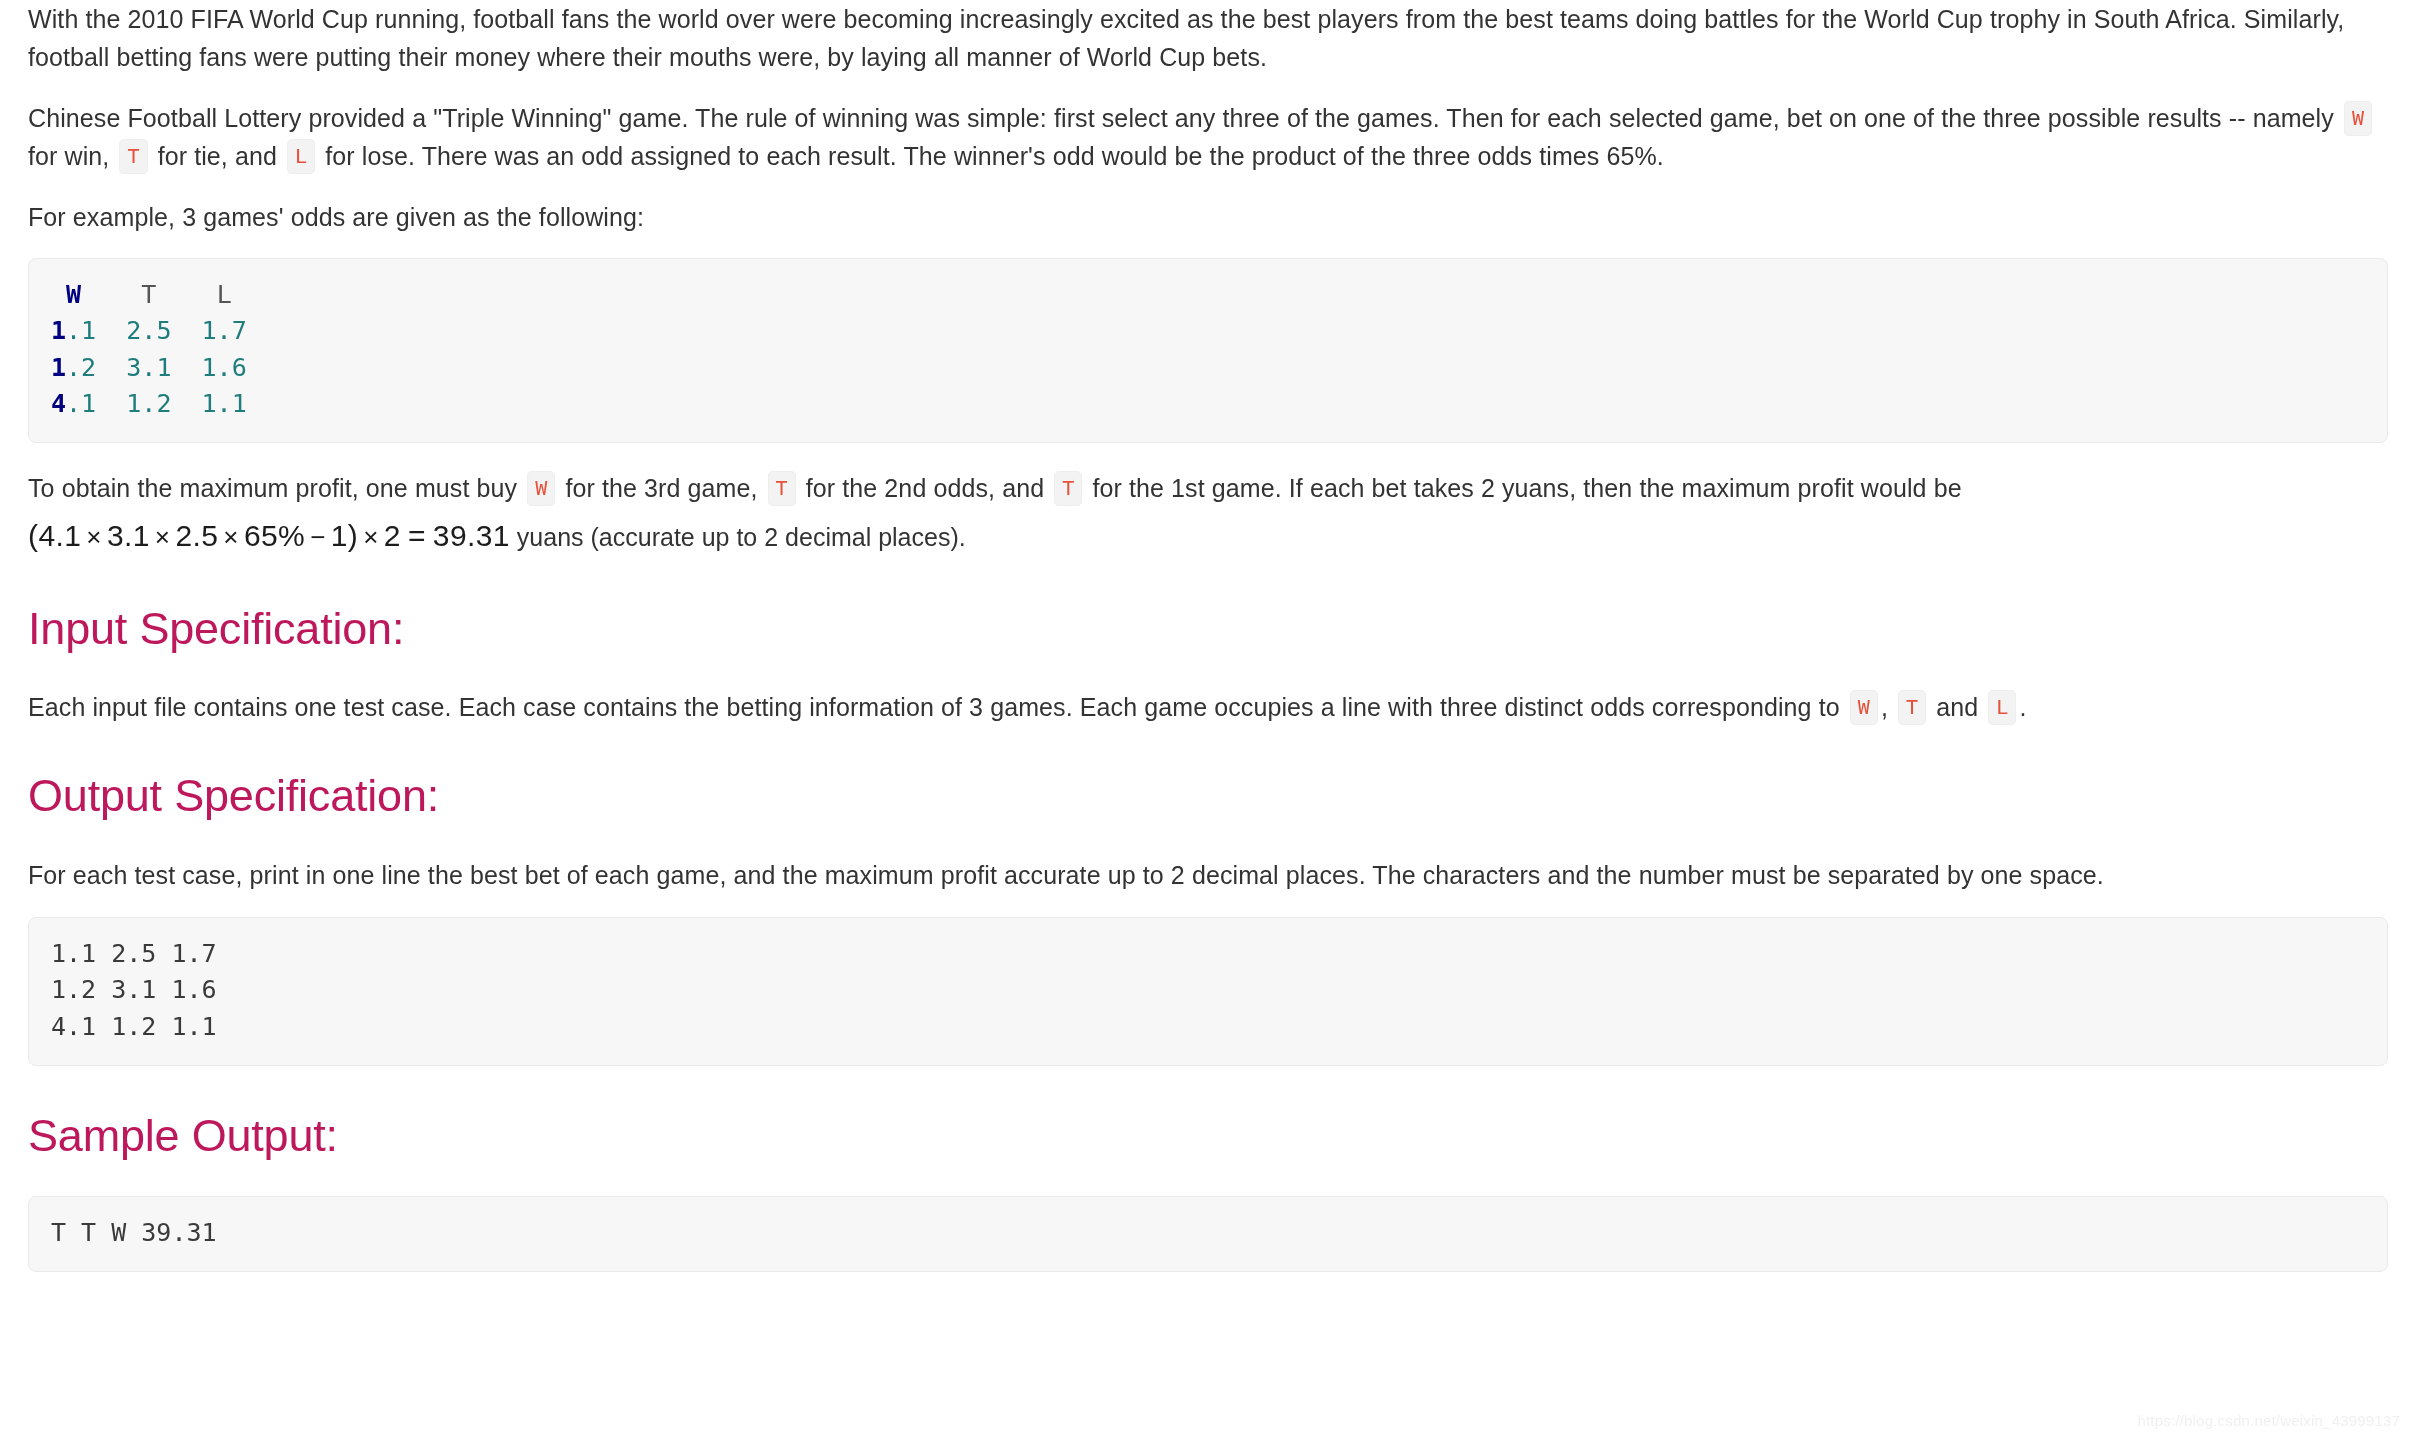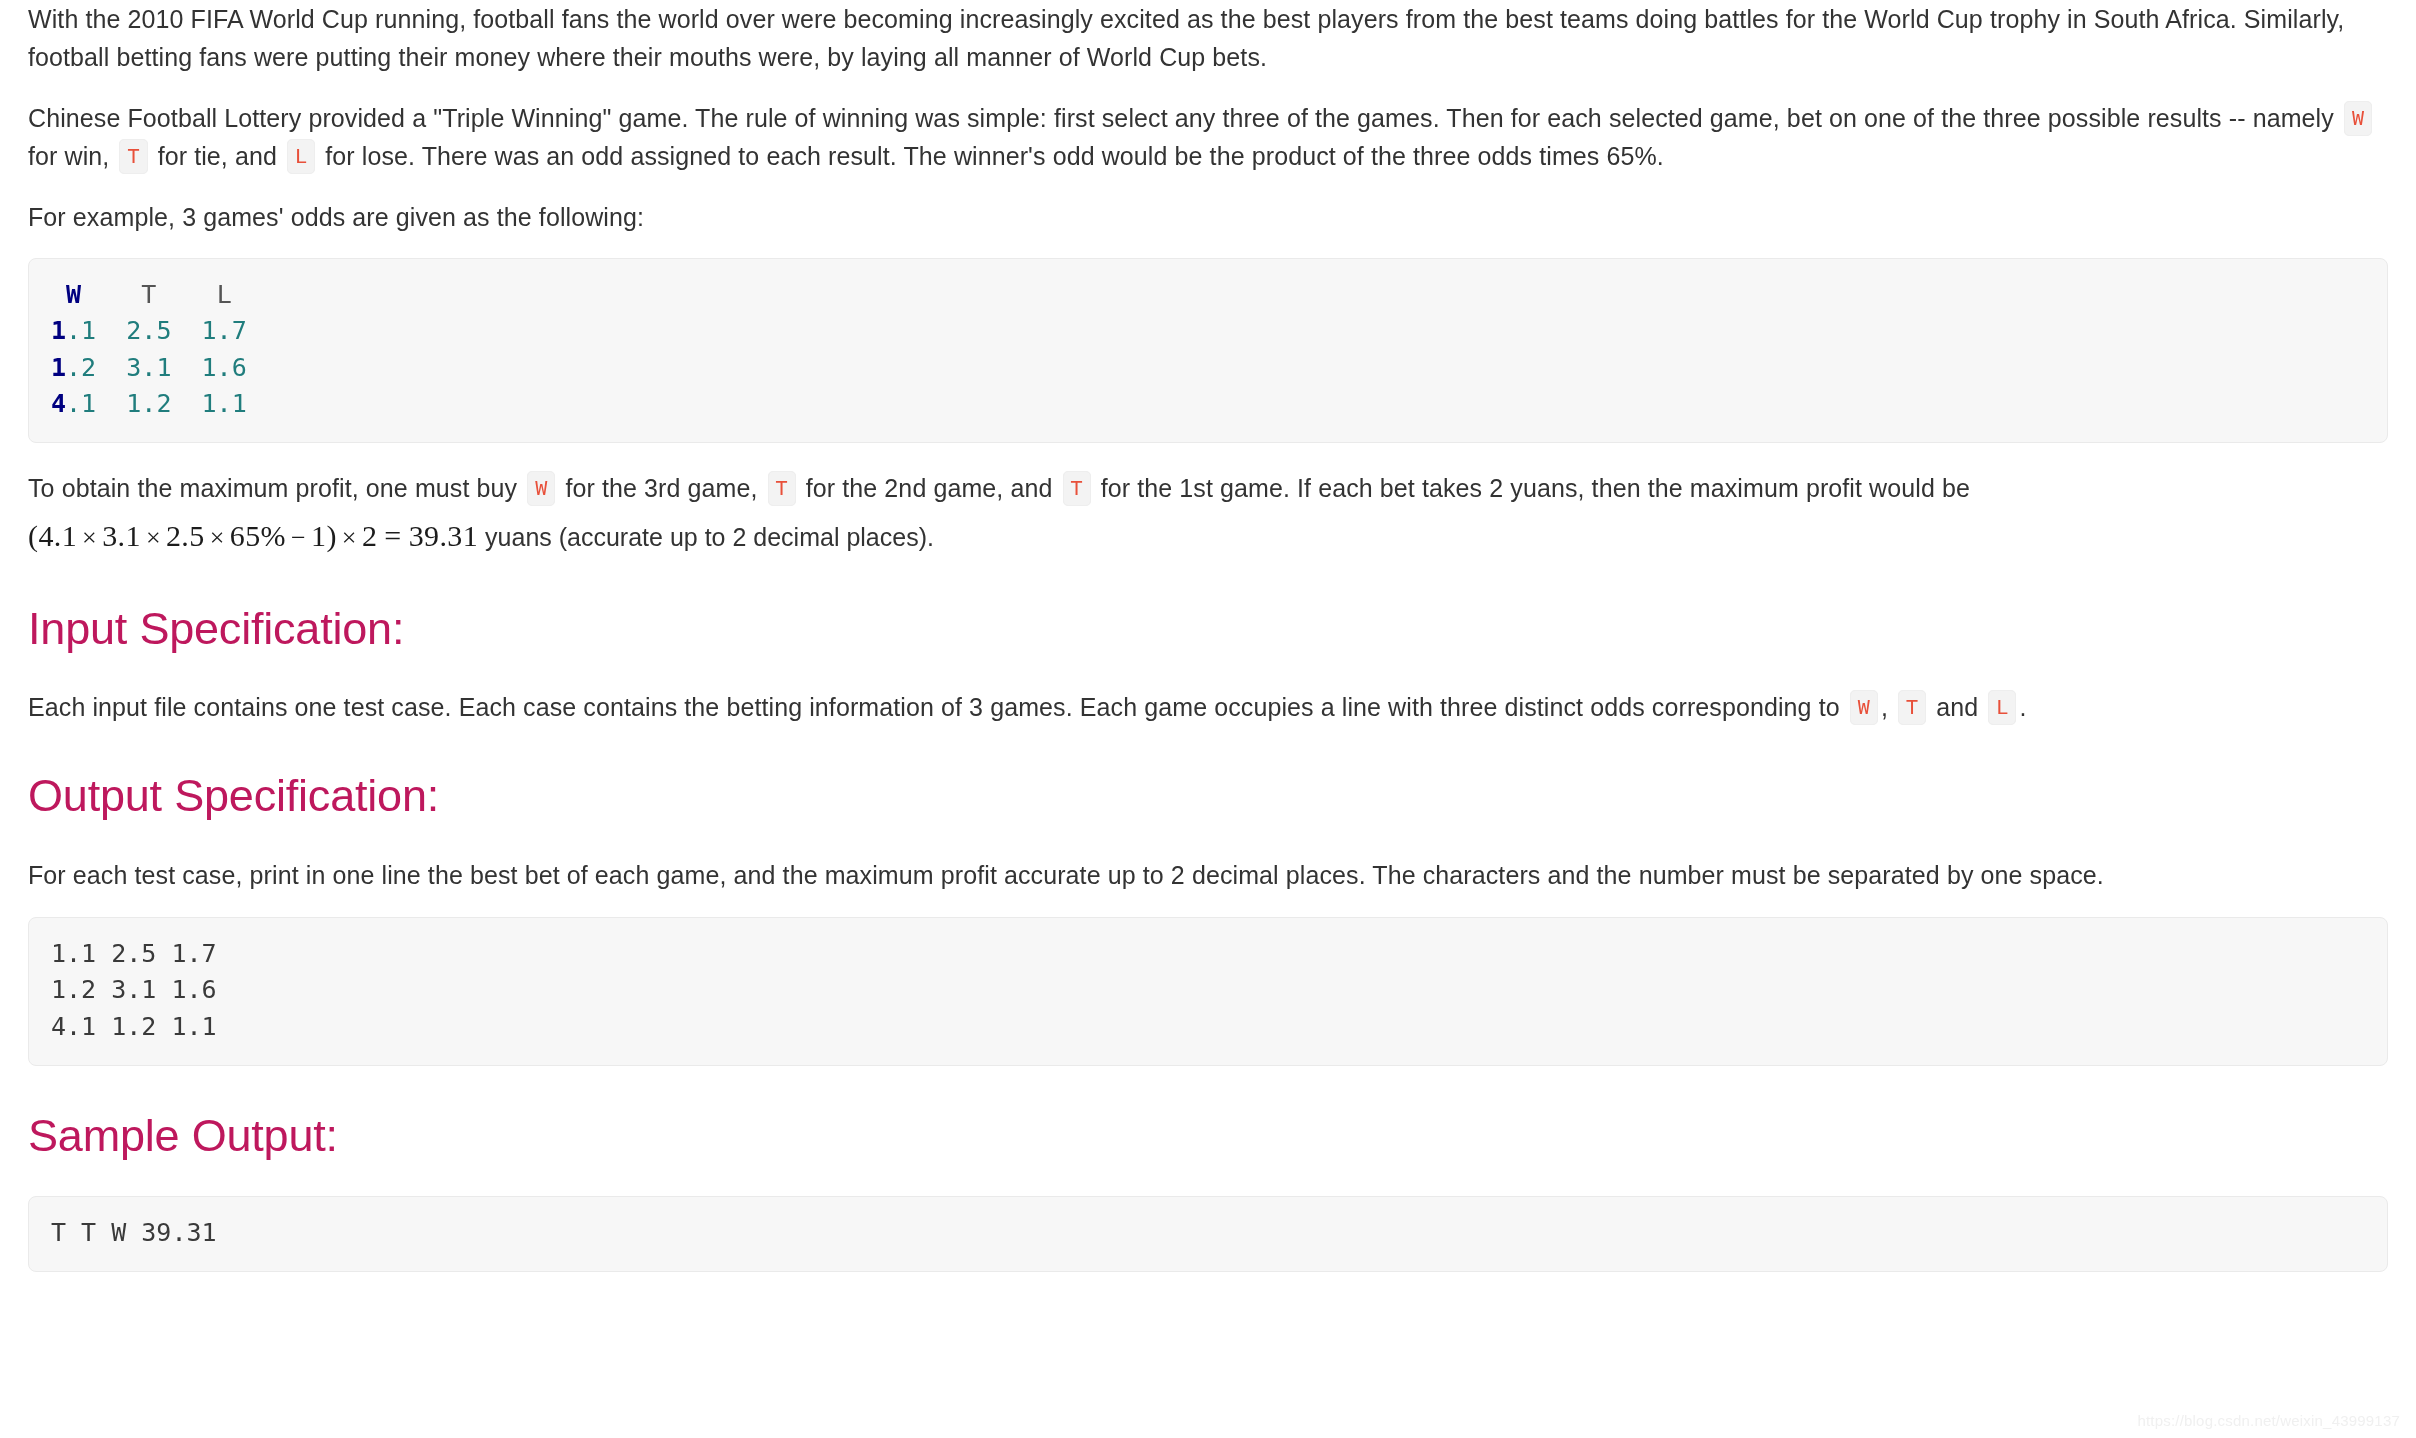--- a/index.html
+++ b/index.html
@@ -80,21 +80,21 @@
   .tok-num-b { color: #207d7d; }
 
   
   .mathline {
     font-size: 25px;
     line-height: 1.52;
     color: #333333;
     margin: 0 0 23px 0;
   }
   .katex {
-    font-family: Liberation Serif, serif;
+    font-family: Liberation Sans, sans-serif;
     font-size: 30px;
     color: #1c1c1c;
     letter-spacing: 0.4px;
   }
   .katex .op { padding: 0 5px; font-size: 26px; }
   .katex .rel { padding: 0 7px; }
 
   .watermark {
     position: absolute;
     right: 16px;
@@ -124,21 +124,21 @@
   </p>
 
   <p class="para tight">For example, 3 games' odds are given as the following:</p>
 
   <pre class="codeblock"><span class="ln"> <span class="tok-kw">W</span>    <span class="tok-name">T</span>    <span class="tok-name">L</span></span><span class="ln"><span class="tok-num-a">1</span><span class="tok-num-b">.1</span>  <span class="tok-num-b">2.5</span>  <span class="tok-num-b">1.7</span></span><span class="ln"><span class="tok-num-a">1</span><span class="tok-num-b">.2</span>  <span class="tok-num-b">3.1</span>  <span class="tok-num-b">1.6</span></span><span class="ln"><span class="tok-num-a">4</span><span class="tok-num-b">.1</span>  <span class="tok-num-b">1.2</span>  <span class="tok-num-b">1.1</span></span></pre>
 
   <p class="para" style="margin-bottom:6px;"><span>To obtain the maximum profit, one must buy</span>
     <code class="inline-code">W</code>
     <span>for the 3rd game,</span>
     <code class="inline-code">T</code>
-    <span>for the 2nd game, and</span>
+    <span>for the 2nd odds, and</span>
     <code class="inline-code">T</code>
     <span>for the 1st game. If each bet takes 2 yuans, then the maximum profit would be</span>
   </p>
 
   <div class="mathline"><span class="katex"><span>(</span><span>4.1</span><span class="op">×</span><span>3.1</span><span class="op">×</span><span>2.5</span><span class="op">×</span><span>65%</span><span class="op">−</span><span>1</span><span>)</span><span class="op">×</span><span>2</span><span class="rel">=</span><span>39.31</span></span> <span>yuans (accurate up to 2 decimal places).</span></div>
 
   <h2 class="section-heading">Input Specification:</h2>
 
   <p class="para"><span>Each input file contains one test case. Each case contains the betting information of 3 games. Each game occupies a line with three distinct odds corresponding to</span>
     <code class="inline-code">W</code><span>,</span>

